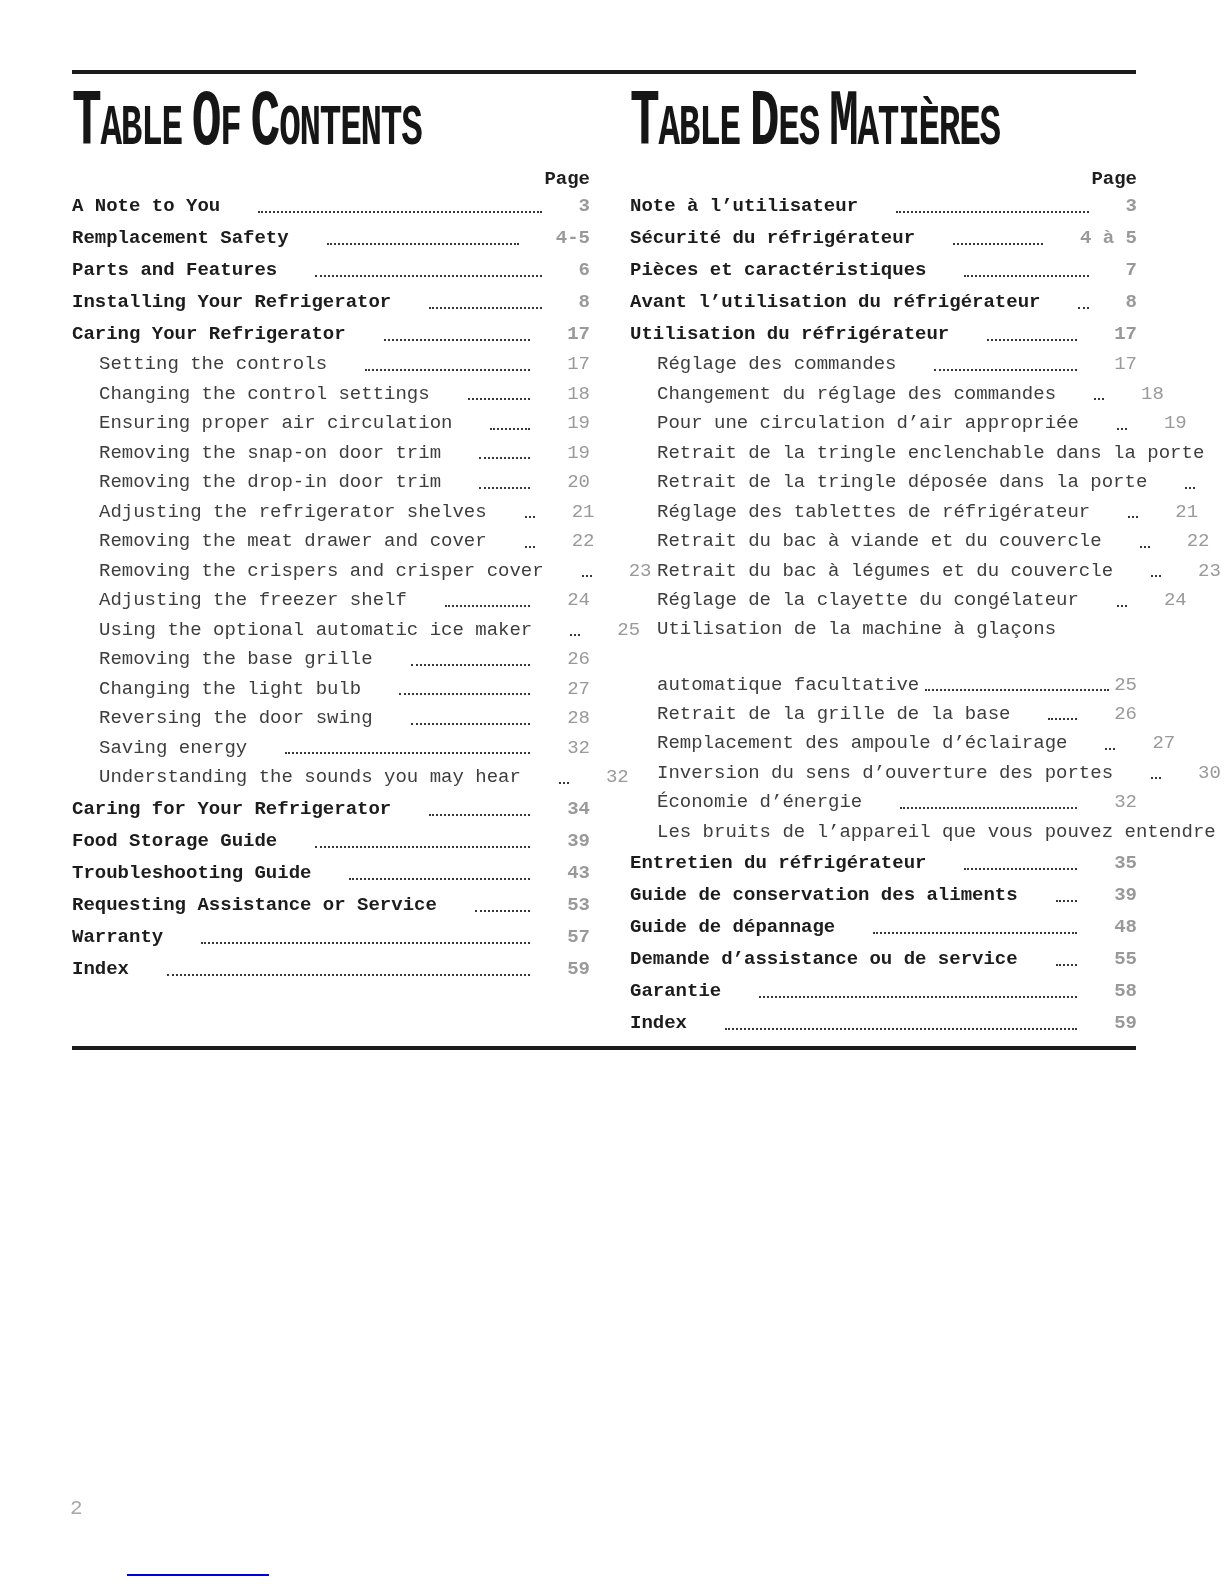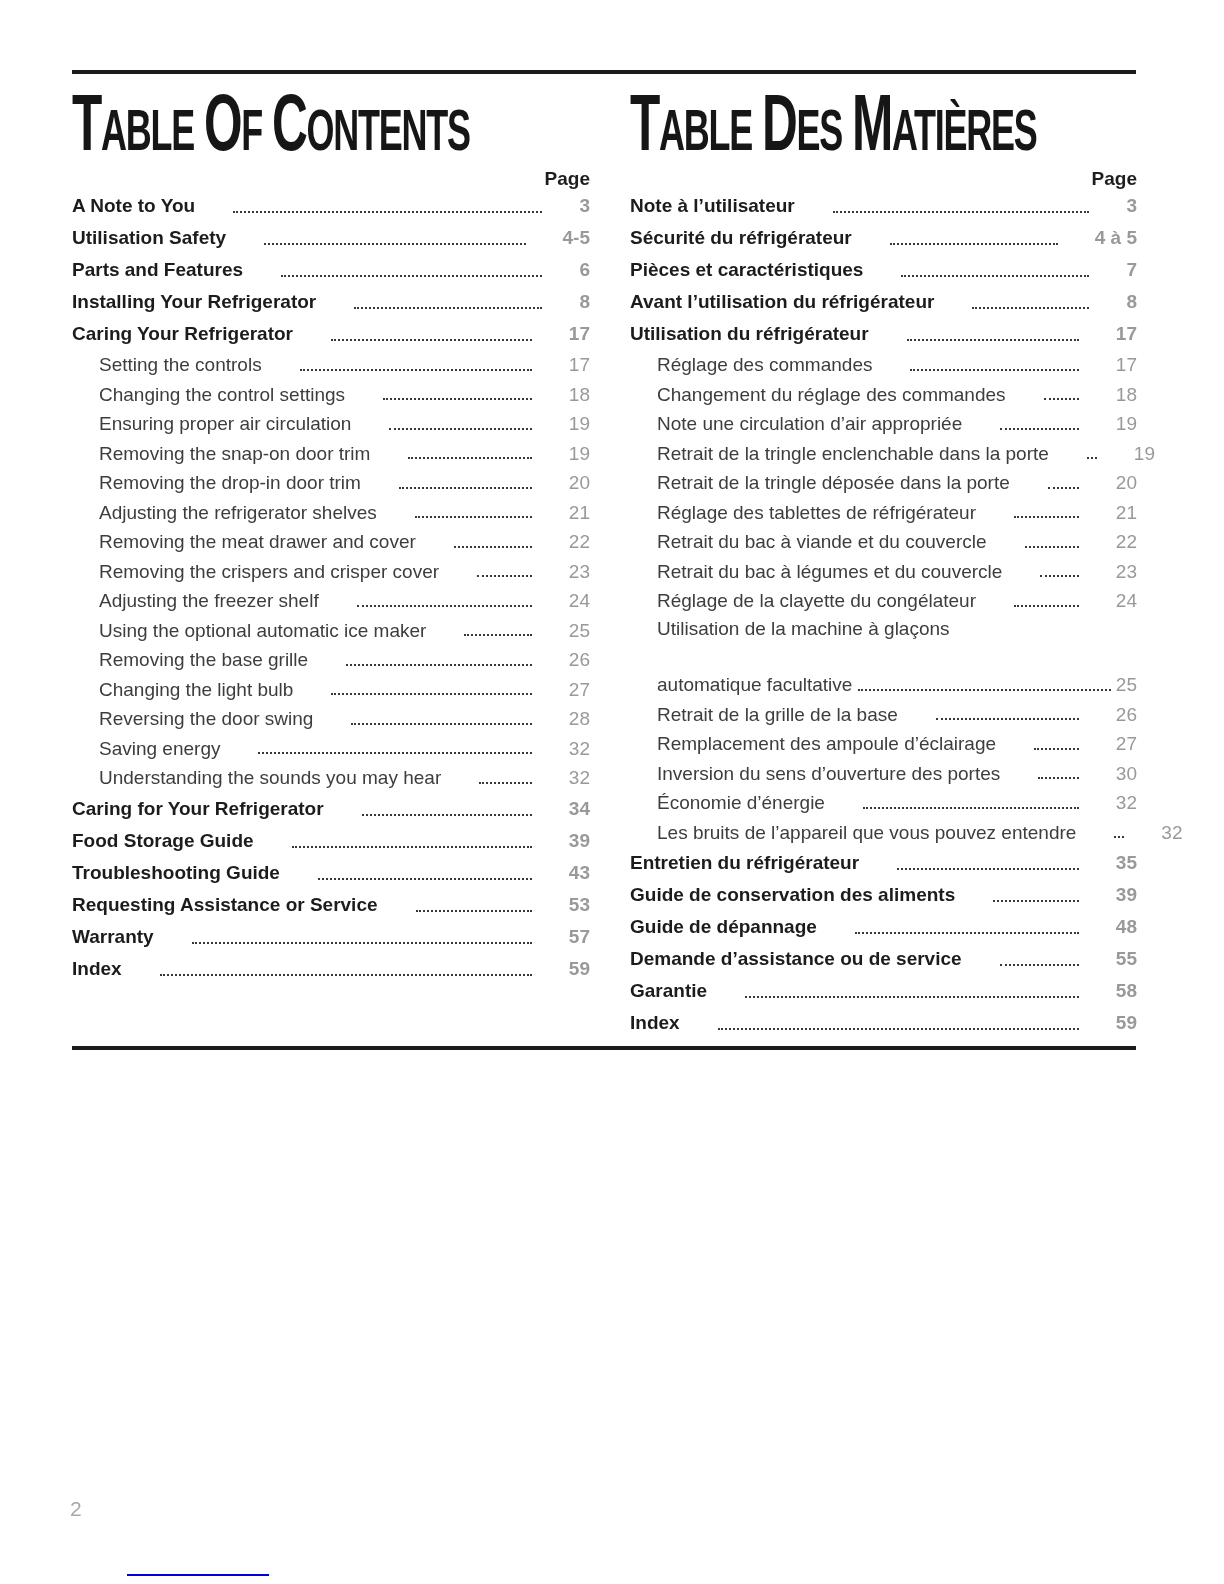--- a/index.html
+++ b/index.html
@@ -1,20 +1,20 @@
 <!DOCTYPE html>
 <html><head>
 <meta charset="utf-8">
 <style>
   html,body { margin:0; padding:0; background:#ffffff; }
   .page {
     position:relative;
     width:1224px; height:1584px;
     background:#ffffff;
-    font-family:Liberation Sans, sans-serif;
+    font-family:Liberation Mono, monospace;
     color:#222;
     overflow:hidden;
   }
   .rule {
     position:absolute; left:72px; width:1064px; height:4px;
     background:#1b1b1b;
   }
   .rule.top { top:70px; }
   .rule.bottom { top:1046px; }
 
@@ -109,21 +109,21 @@
     <div class="col left">
       <div class="doc-title"><span class="tw"><span class="cap">T</span><span class="rest">ABLE</span></span><span class="tw"><span class="cap">O</span><span class="rest">F</span></span><span class="tw"><span class="cap">C</span><span class="rest">ONTENTS</span></span></div>
       <div class="page-label">Page</div>
       <div class="toc-list">
           <div class="toc-row lvl0">
             <span class="toc-label">A Note to You</span>
             <span class="leader"></span>
             <span class="toc-page">3</span>
           </div>
           <div class="toc-row lvl0">
-            <span class="toc-label">Utilisation Safety</span>
+            <span class="toc-label">Remplacement Safety</span>
             <span class="leader"></span>
             <span class="toc-page">4-5</span>
           </div>
           <div class="toc-row lvl0">
             <span class="toc-label">Parts and Features</span>
             <span class="leader"></span>
             <span class="toc-page">6</span>
           </div>
           <div class="toc-row lvl0">
             <span class="toc-label">Installing Your Refrigerator</span>
@@ -276,21 +276,21 @@
             <span class="toc-label">Réglage des commandes</span>
             <span class="leader"></span>
             <span class="toc-page">17</span>
           </div>
           <div class="toc-row lvl1">
             <span class="toc-label">Changement du réglage des commandes</span>
             <span class="leader"></span>
             <span class="toc-page">18</span>
           </div>
           <div class="toc-row lvl1">
-            <span class="toc-label">Note une circulation d’air appropriée</span>
+            <span class="toc-label">Pour une circulation d’air appropriée</span>
             <span class="leader"></span>
             <span class="toc-page">19</span>
           </div>
           <div class="toc-row lvl1">
             <span class="toc-label">Retrait de la tringle enclenchable dans la porte</span>
             <span class="leader"></span>
             <span class="toc-page">19</span>
           </div>
           <div class="toc-row lvl1">
             <span class="toc-label">Retrait de la tringle déposée dans la porte</span>

